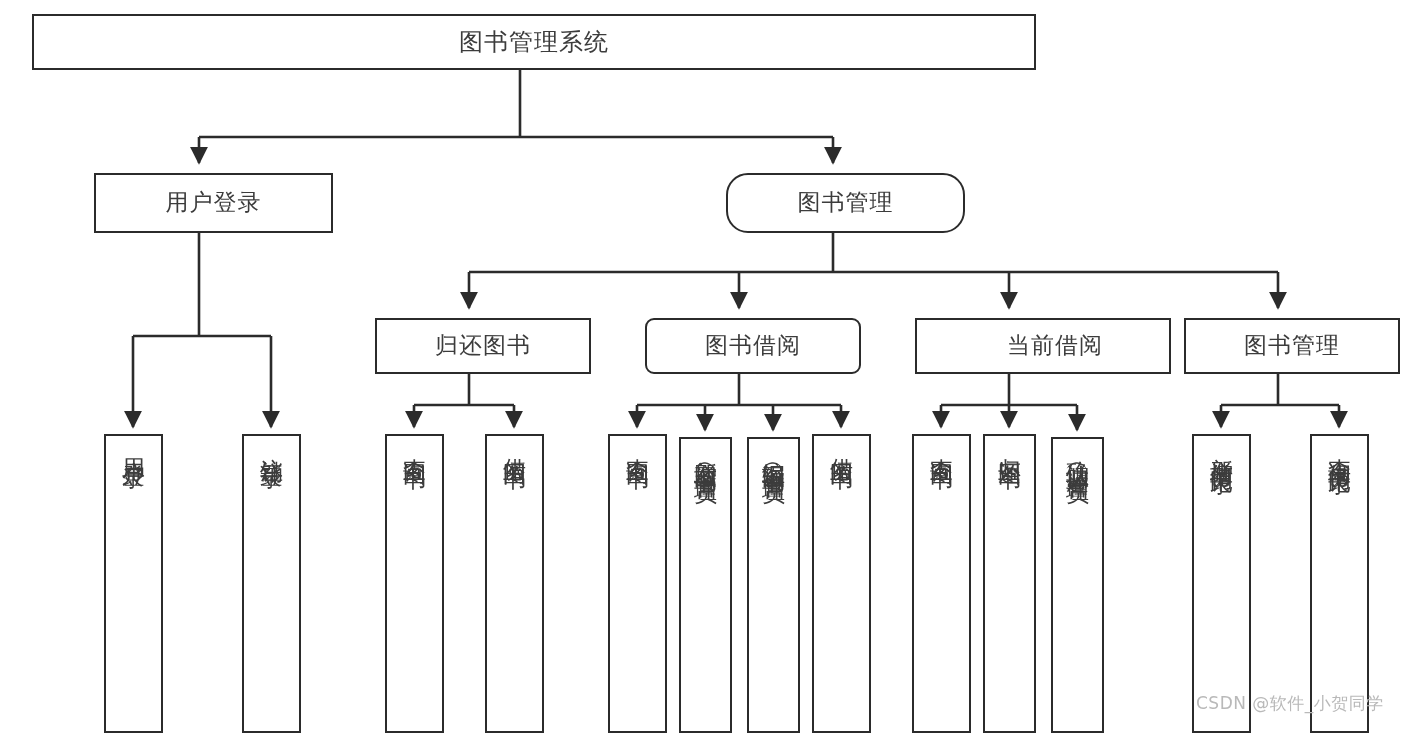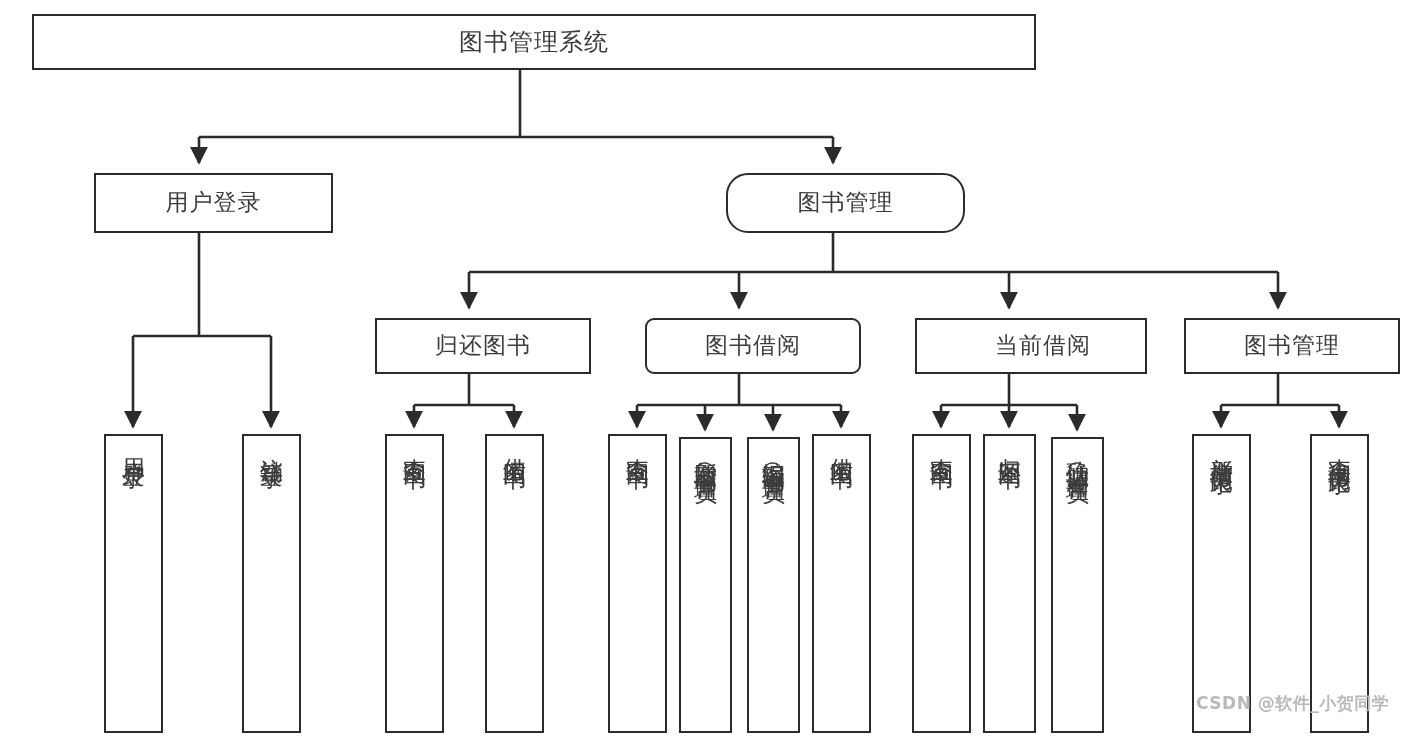--- a/index.html
+++ b/index.html
@@ -134,21 +134,21 @@
   <div class="node horiz" style="left:712px; top:173px; width:239px; height:60px;border-radius:22px;">
     <span>图书管理</span>
   </div>
 
   <div class="node horiz" style="left:361px; top:318px; width:216px; height:56px;">
     <span>归还图书</span>
   </div>
   <div class="node horiz" style="left:631px; top:318px; width:216px; height:56px;border-radius:9px;">
     <span>图书借阅</span>
   </div>
-  <div class="node horiz" style="left:901px; top:318px; width:232px; height:56px;padding-left:24px;">
+  <div class="node horiz" style="left:901px; top:318px; width:256px; height:56px;padding-left:24px;">
     <span>当前借阅</span>
   </div>
   <div class="node horiz" style="left:1170px; top:318px; width:216px; height:56px;">
     <span>图书管理</span>
   </div>
 
   <div class="node vert" style="left:104px; top:434px; width:59px; height:299px;">
     <span class="vlabel">用户登录</span>
   </div>
   <div class="node vert" style="left:242px; top:434px; width:59px; height:299px;">
@@ -185,15 +185,15 @@
     <span class="vlabel">确认归还（管理员）</span>
   </div>
 
   <div class="node vert" style="left:1192px; top:434px; width:59px; height:299px;">
     <span class="vlabel">新增借阅记录</span>
   </div>
   <div class="node vert" style="left:1310px; top:434px; width:59px; height:299px;">
     <span class="vlabel">查询借阅记录</span>
   </div>
 
-  <div class="watermark" style="left:1196px; top:692px;font-weight:bold;">CSDN @软件_小贺同学</div>
+  <div class="watermark" style="left:1196px; top:692px;">CSDN @软件_小贺同学</div>
 
 </div>
 
 </body></html>

